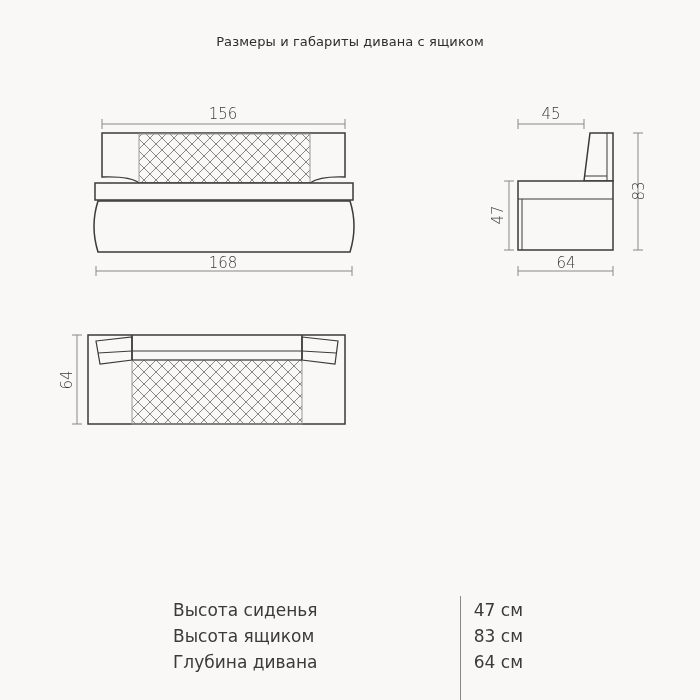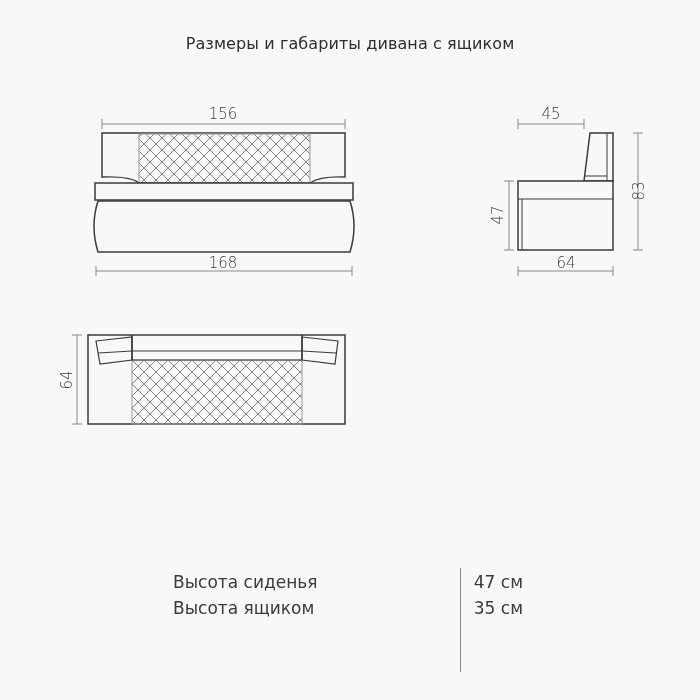--- a/index.html
+++ b/index.html
@@ -1,22 +1,22 @@
 <!DOCTYPE html>
 <html><head>
 <meta charset="utf-8">
 <style>
   html, body { margin:0; padding:0; }
   body { width:700px; height:700px; background:#f9f8f6; position:relative; overflow:hidden;
          font-family:"DejaVu Sans", sans-serif; color:#333; }
   .title { position:absolute; top:34px; left:0; width:700px; text-align:center;
-           font-size:16px; color:#2d2d2d; letter-spacing:0.1px; }
+           font-size:13px; color:#2d2d2d; letter-spacing:0.1px; }
   svg.drawing { position:absolute; left:0; top:0; }
   .dimtext { font-family:"DejaVu Sans", sans-serif; font-size:15px; fill:#3a3a3a; font-weight:300; }
-  .specs { position:absolute; left:173px; top:572px; width:360px; }
+  .specs { position:absolute; left:173px; top:600px; width:360px; }
   .spec-row { position:relative; height:26px; font-size:17px; color:#3a3a3a; }
   .spec-label { position:absolute; left:0; top:0; }
   .spec-value { position:absolute; right:10px; top:0; text-align:right; }
   .divider { position:absolute; left:287px; top:-4px; width:1px; height:104px; background:#888; }
 </style>
 </head>
 <body>
 
 <div class="title">Размеры и габариты дивана с ящиком</div>
 
@@ -113,15 +113,19 @@
 </svg>
 
 <div class="specs">
   <div class="divider"></div>
   <div class="spec-row">
     <span class="spec-label">Высота сиденья</span>
     <span class="spec-value">47 см</span>
   </div>
   <div class="spec-row">
     <span class="spec-label">Высота ящиком</span>
-    <span class="spec-value">35 см</span>
+    <span class="spec-value">83 см</span>
+  </div>
+  <div class="spec-row">
+    <span class="spec-label">Глубина дивана</span>
+    <span class="spec-value">64 см</span>
   </div>
 </div>
 
 </body></html>

